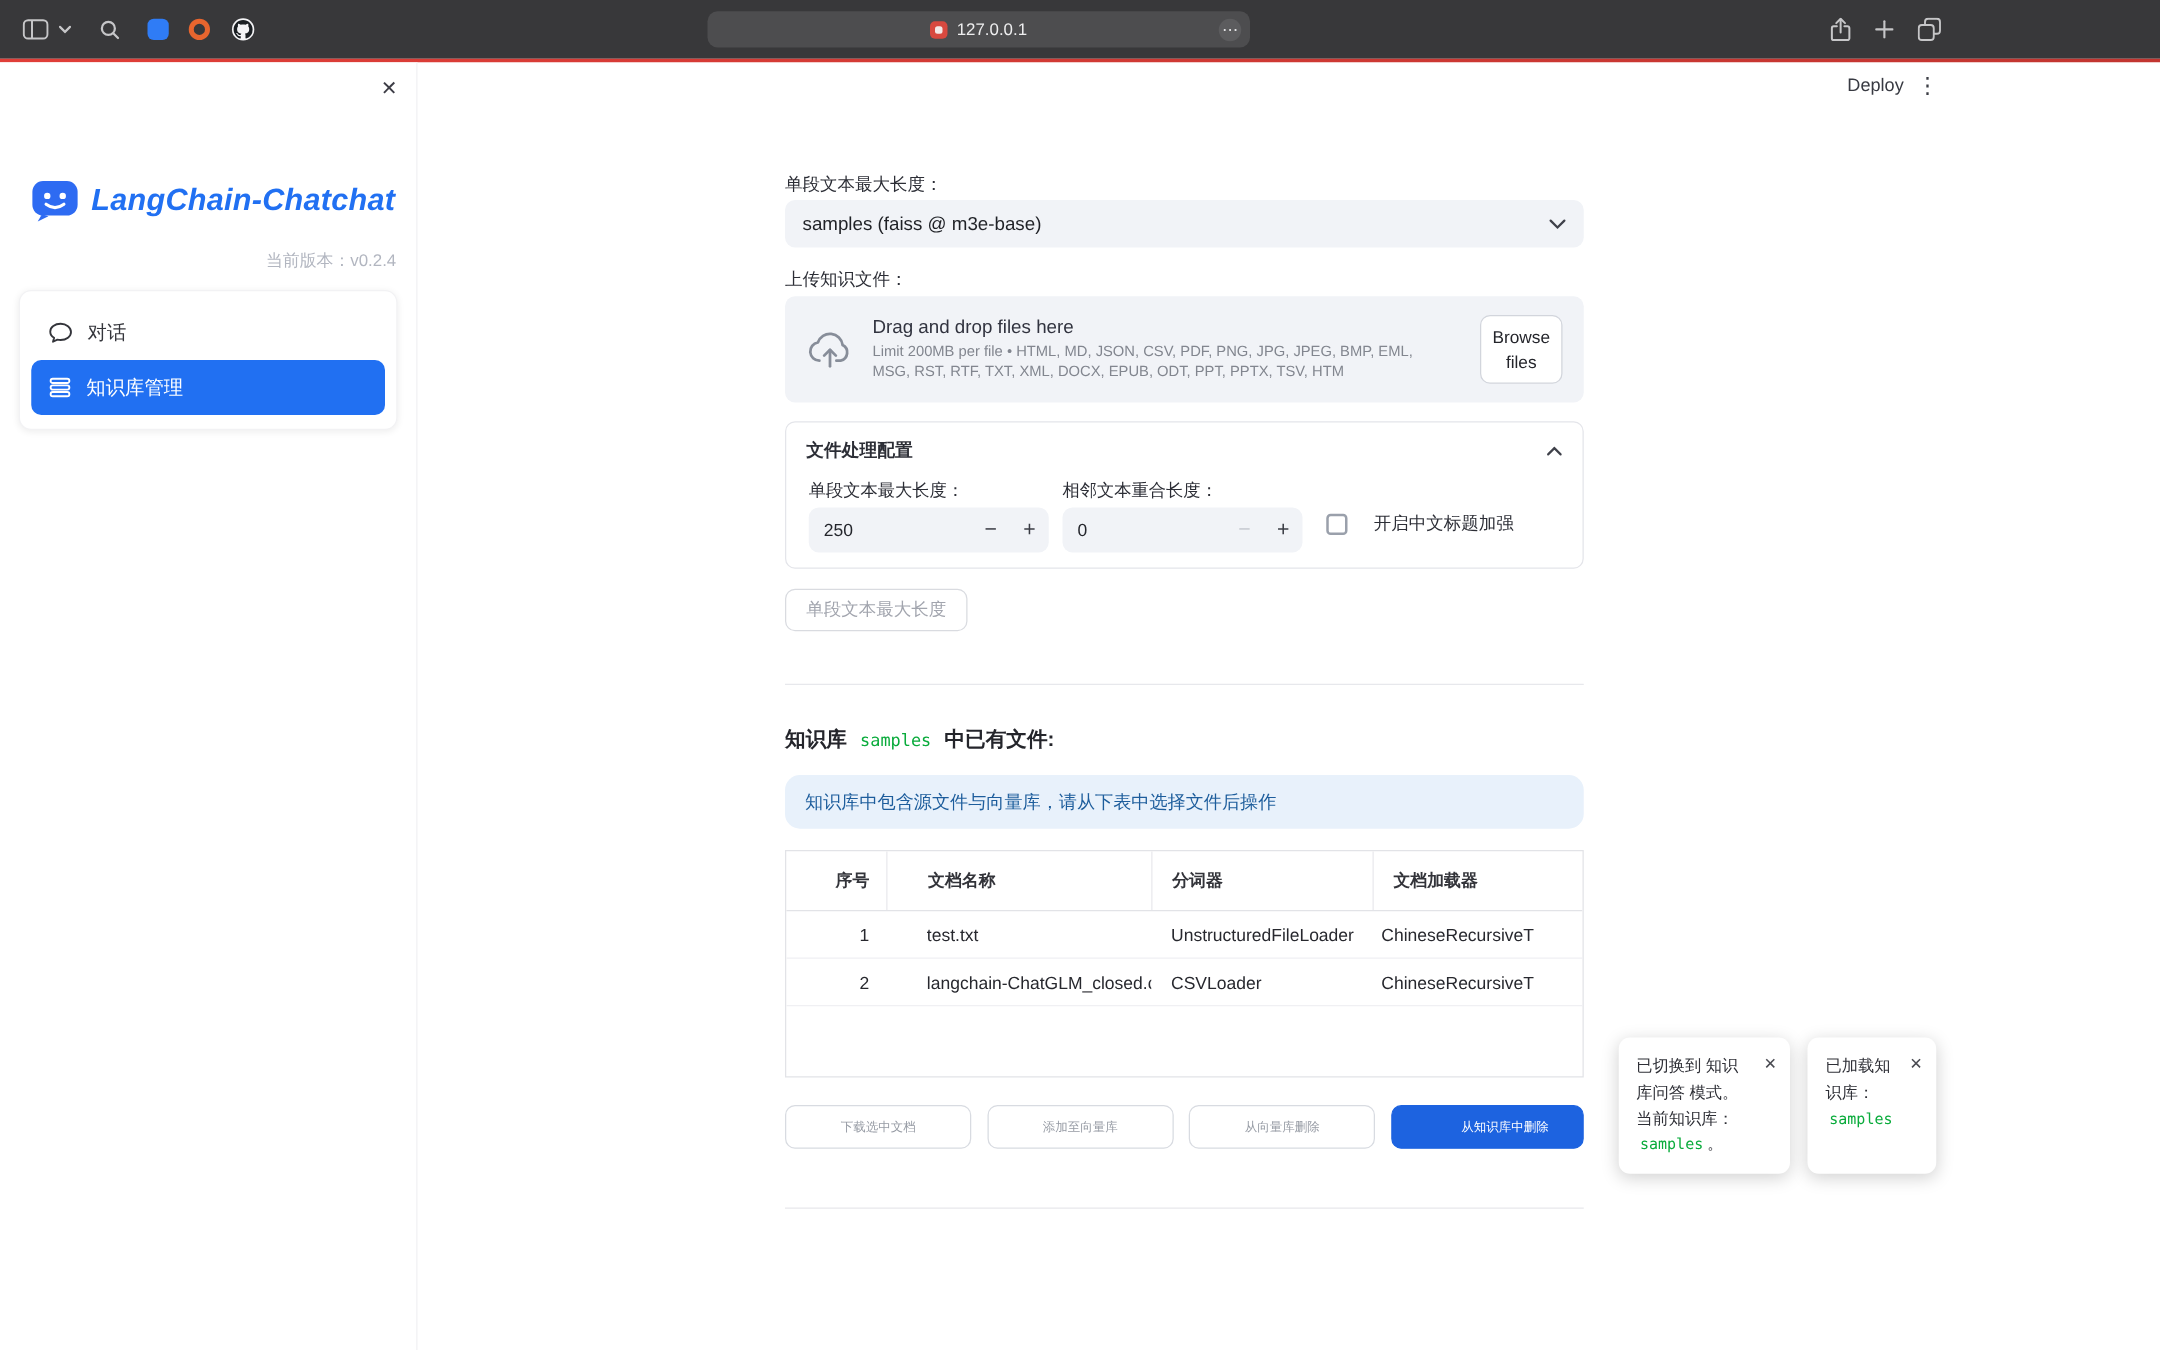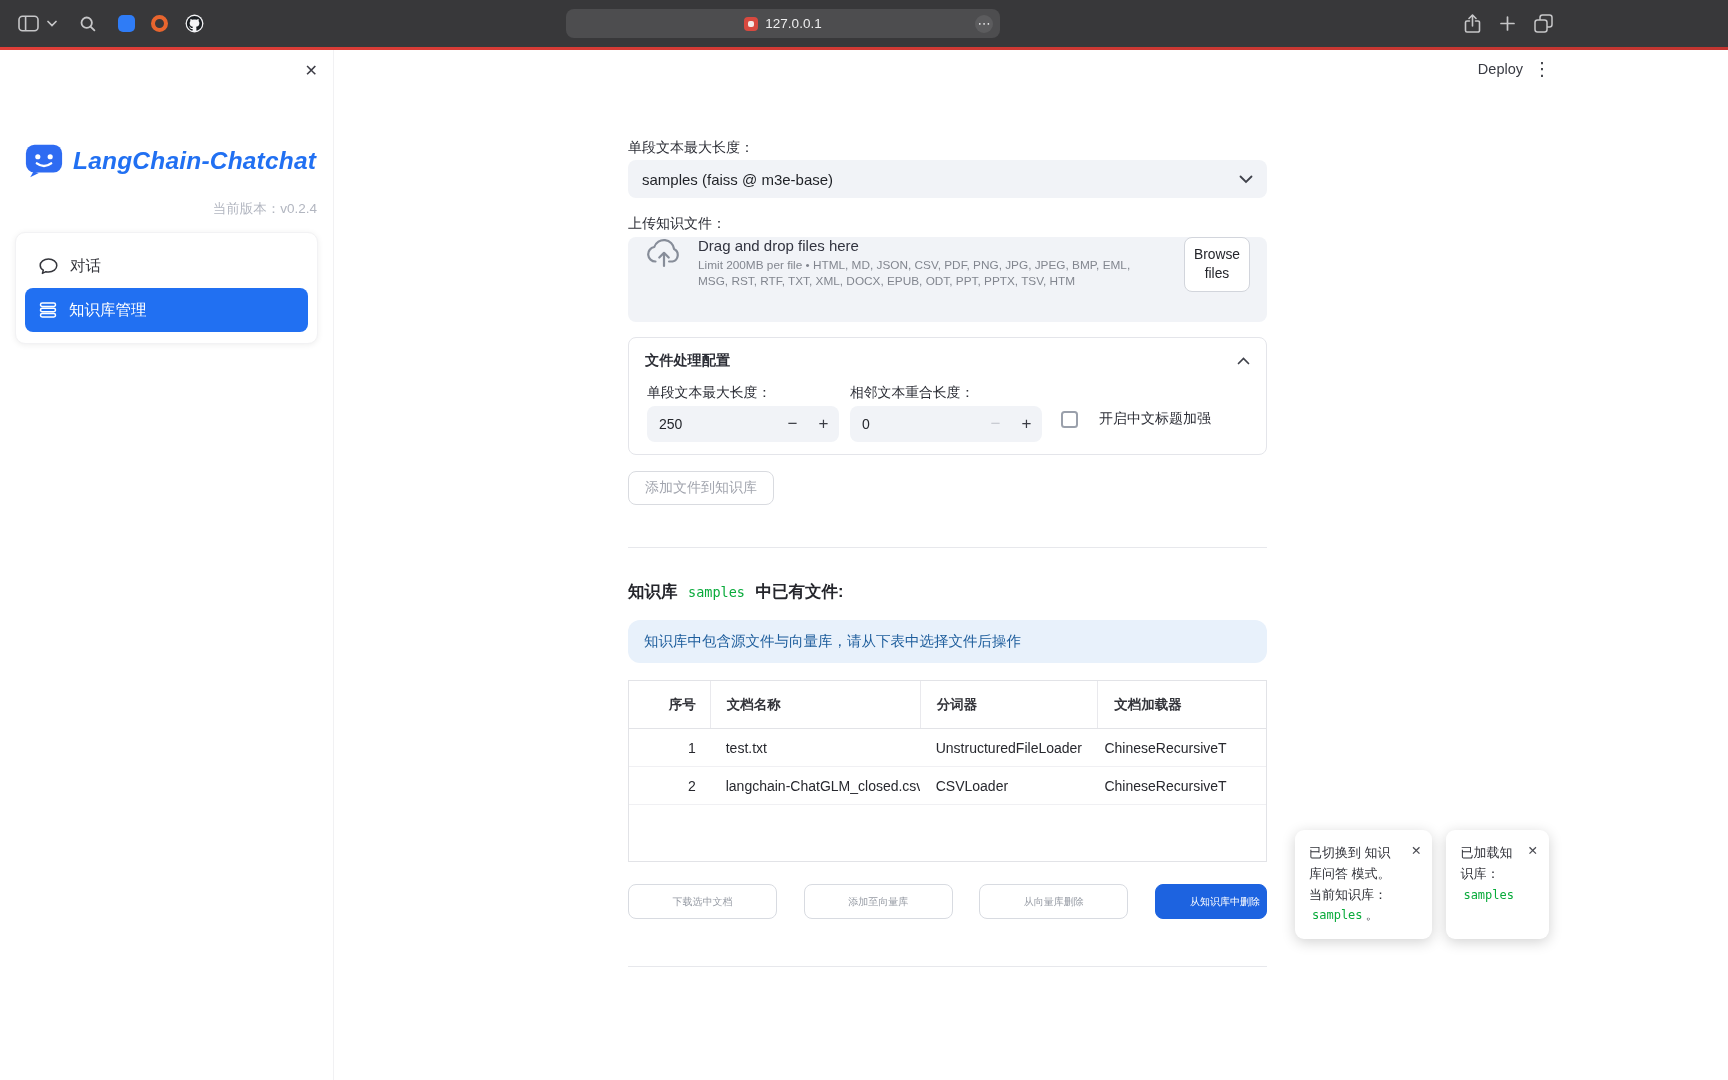--- a/index.html
+++ b/index.html
@@ -96,21 +96,21 @@
     position: absolute; top: 110px; left: 0; width: 639px; height: 38px;
     background: #f1f3f7; border-radius: 8px;
     display: flex; align-items: center; padding: 0 14px;
     font-size: 15px; color: #1f2126; cursor: pointer;
   }
   .selectbox .chev { margin-left: auto; color: #3f414a; }
 
   .uploader {
     position: absolute; top: 187px; left: 0; width: 639px; height: 85px;
     background: #f1f3f7; border-radius: 8px;
-    display: flex; align-items: flex-start; padding: 0 17px; gap: 15px;
+    display: flex; align-items: center; padding: 0 17px; gap: 15px;
   }
   .up-texts { display: flex; flex-direction: column; gap: 4px; width: 462px; }
   .up-title { font-size: 15px; color: #31333f; }
   .up-limit { font-size: 11.8px; color: #82868f; line-height: 1.32; }
   .browse-btn {
     margin-left: auto; width: 66px; padding: 7px 8px;
     background: #fff; border: 1px solid #d2d5dc; border-radius: 8px;
     font-size: 13.8px; color: #24252b; text-align: center; line-height: 1.4; cursor: pointer;
   }
 
@@ -170,31 +170,31 @@
     position: absolute; top: 630px; left: 0; width: 639px; height: 182px;
     border: 1px solid #e2e3e7; background: #fff; overflow: hidden;
   }
   .t-header { display: flex; height: 48px; border-bottom: 1px solid #e2e3e7; }
   .t-header .tc { font-size: 13.5px; font-weight: 700; color: #33343a; }
   .t-header .tc + .tc { border-left: 1px solid #e9e9ed; }
   .t-row { display: flex; height: 38px; border-bottom: 1px solid #f0f0f3; cursor: pointer; }
   .t-row .tc { font-size: 14px; color: #27282e; }
   .tc { display: flex; align-items: center; white-space: nowrap; overflow: hidden; }
   .c1 { width: 90px; justify-content: flex-end; padding-right: 14px; }
-  .c2 { width: 237px; padding-left: 16px; }
+  .c2 { width: 237px; padding-left: 32px; }
   .c3 { width: 190px; padding-left: 16px; }
   .c4 { width: 200px; padding-left: 16px; }
 
   .actions { position: absolute; top: 834px; left: 0; width: 639px; display: flex; justify-content: space-between; }
   .act-btn {
     height: 35px; border-radius: 8px; display: flex; align-items: center; justify-content: center;
     font-size: 10px; cursor: pointer; text-align: center;
   }
   .act-sec { width: 149px; background: #fff; border: 1px solid #d8dbe1; color: #969ba4; }
-  .act-pri { width: 112px; background: var(--primary-button, #1d63e0); border: 1px solid var(--primary-button, #1d63e0); color: #fff; padding-left: 28px; }
+  .act-pri { width: 154px; background: var(--primary-button, #1d63e0); border: 1px solid var(--primary-button, #1d63e0); color: #fff; padding-left: 28px; }
 
   
   .toasts { position: absolute; top: 780px; right: 179px; width: 254px; display: flex; flex-direction: row; gap: 14px; }
   .toast {
     position: relative; background: #fff; border-radius: 9px;
     box-shadow: 0 3px 14px rgba(0,0,0,0.18);
     padding: 13px 32px 13px 14px;
     font-size: 13px; color: #2f3037; line-height: 1.6;
   }
   .toast code { font-size: 12px; margin: 0 3px; }
@@ -353,21 +353,21 @@
         <span class="step-btn disabled">−</span>
         <span class="step-btn">+</span>
       </div>
 
       <div class="checkbox-row">
         <span class="cb-box"></span>
         <span class="cb-label">开启中文标题加强</span>
       </div>
     </section>
 
-    <div class="add-btn">添加文件到知识库</div>
+    <div class="add-btn">单段文本最大长度</div>
 
     <div class="divider div-1"></div>
 
     <h3 class="kb-heading">
       <span>知识库</span>
       <code>samples</code>
       <span>中已有文件:</span>
     </h3>
 
     <div class="info-box">

